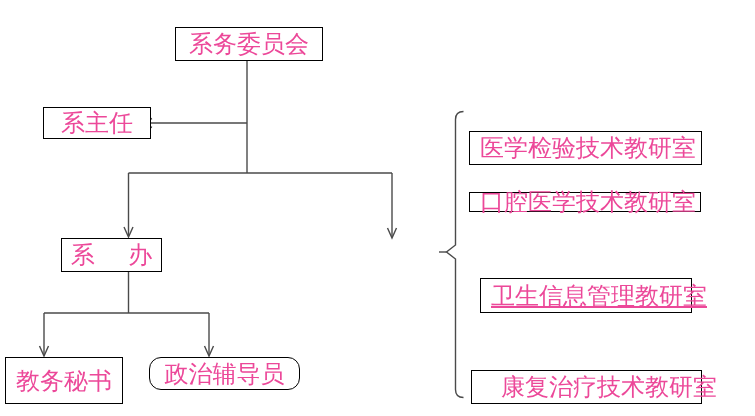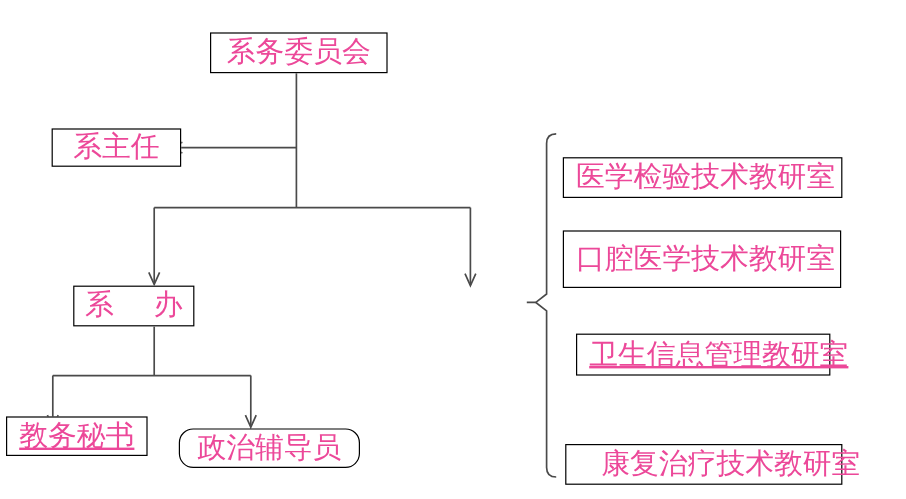--- a/index.html
+++ b/index.html
@@ -32,24 +32,24 @@
     z-index: 2;
   }
   .node.leftalign {
     justify-content: flex-start;
     padding-left: 10px;
   }
   #node-committee  { left: 175px; top: 27px;  width: 148px; height: 34px; }
   #node-director   { left: 43px;  top: 107px; width: 108px;  height: 32px; }
   #node-office     { left: 61px;  top: 238px; width: 101px; height: 34px; }
   #node-teaching   { left: 340px; top: 239px; width: 99px;  height: 32px; }
-  #node-secretary  { left: 5px;   top: 347px; width: 118px; height: 33px; text-decoration: underline; }
+  #node-secretary  { left: 5px;   top: 357px; width: 118px; height: 47px; }
   #node-counselor  { left: 149px; top: 357px; width: 151px; height: 33px; border-radius: 12px; }
   #node-sub-0      { left: 469px; top: 113px; width: 233px; height: 34px; margin-top: 18px; }
-  #node-sub-1      { left: 469px; top: 192px; width: 232px; height: 48px; }
+  #node-sub-1      { left: 469px; top: 192px; width: 232px; height: 20px; }
   #node-sub-2      { left: 480px; top: 278px; width: 212px; height: 35px; text-decoration: underline; }
   #node-sub-3      { left: 471px; top: 370px; width: 231px; height: 34px; padding-left: 29px; }
 </style>
 </head>
 <body>
 
 <div id="stage">
 
   <svg id="lines" viewBox="0 0 755 416" xmlns="http://www.w3.org/2000/svg" fill="none" stroke="#4a4a4a" stroke-width="1.4">
 

